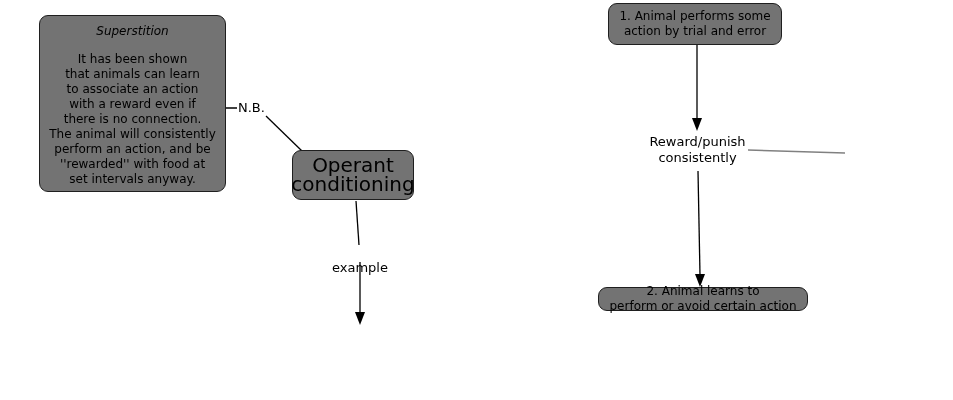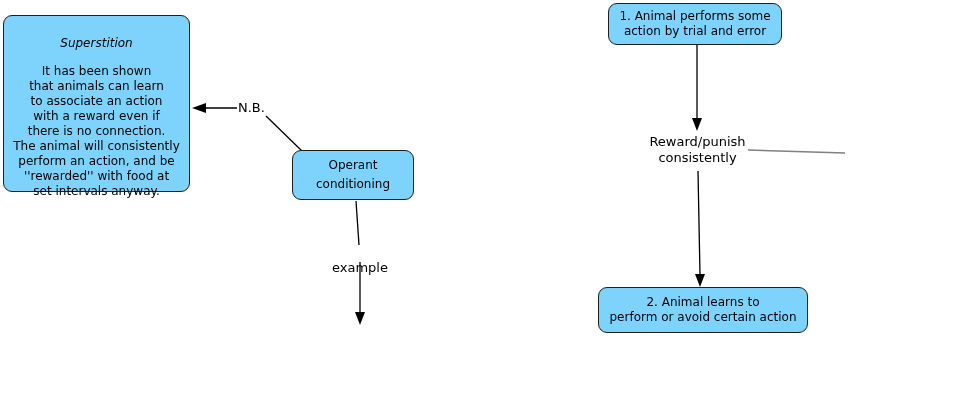--- a/index.html
+++ b/index.html
@@ -20,34 +20,35 @@
     position: absolute;
     left: 0;
     top: 0;
     width: 953px;
     height: 400px;
     pointer-events: none;
   }
   .node {
     position: absolute;
     box-sizing: border-box;
-    background: #7dd3fc;
+    background: #737373;
     border: 1.4px solid #1f1f1f;
     border-radius: 9px;
     display: flex;
     flex-direction: column;
     align-items: center;
     justify-content: center;
     text-align: center;
     font-size: 12px;
     line-height: 15px;
   }
   .node.top-align {
     justify-content: flex-start;
-    padding-top: 20px;
+    padding-top: 8px;
+    margin-left: 36px;
   }
   .node-title {
     font-style: italic;
     white-space: pre-line;
     margin-bottom: 13px;
   }
   .node-body {
     white-space: pre-line;
   }
   .node-label {
@@ -55,33 +56,33 @@
   }
   .free-label {
     position: absolute;
     font-size: 13px;
     line-height: 16px;
     text-align: center;
     white-space: pre-line;
   }
   .node-operant {
     left: 292px; top: 150px; width: 122px; height: 50px;
-    font-size: 12px; line-height: 19px;
+    font-size: 20px; line-height: 19px;
   }
   .node-superstition {
     left: 3px; top: 15px; width: 187px; height: 177px;
   }
   .node-pigeons {
     left: 257px; top: 326px; width: 206px; height: 71px;
   }
   .node-step1 {
     left: 608px; top: 3px; width: 174px; height: 42px;
   }
   .node-step2 {
-    left: 598px; top: 287px; width: 210px; height: 46px;
+    left: 598px; top: 287px; width: 210px; height: 24px;
   }
   .node-typically {
     left: 845px; top: 131px; width: 105px; height: 36px;
     font-size: 9.5px; line-height: 13px;
   }
   .label-reward {
     left: 640px; top: 134px; width: 115px;
   }
   .label-nb {
     left: 238px; top: 100px; width: 34px; text-align: left;

